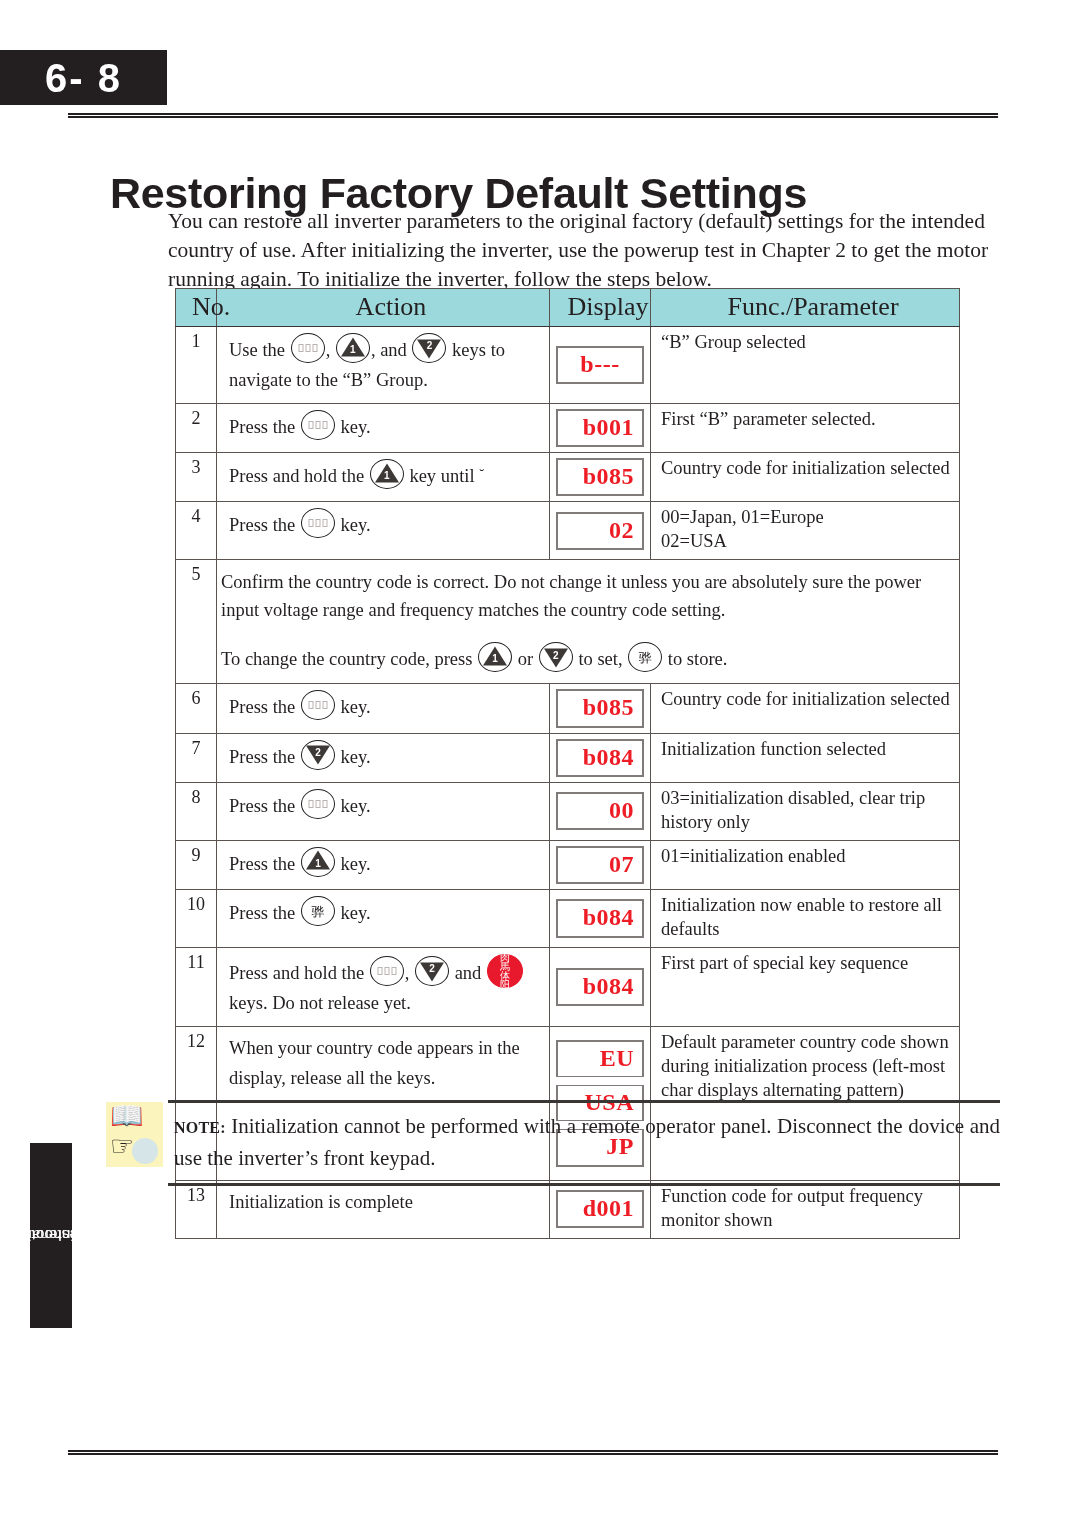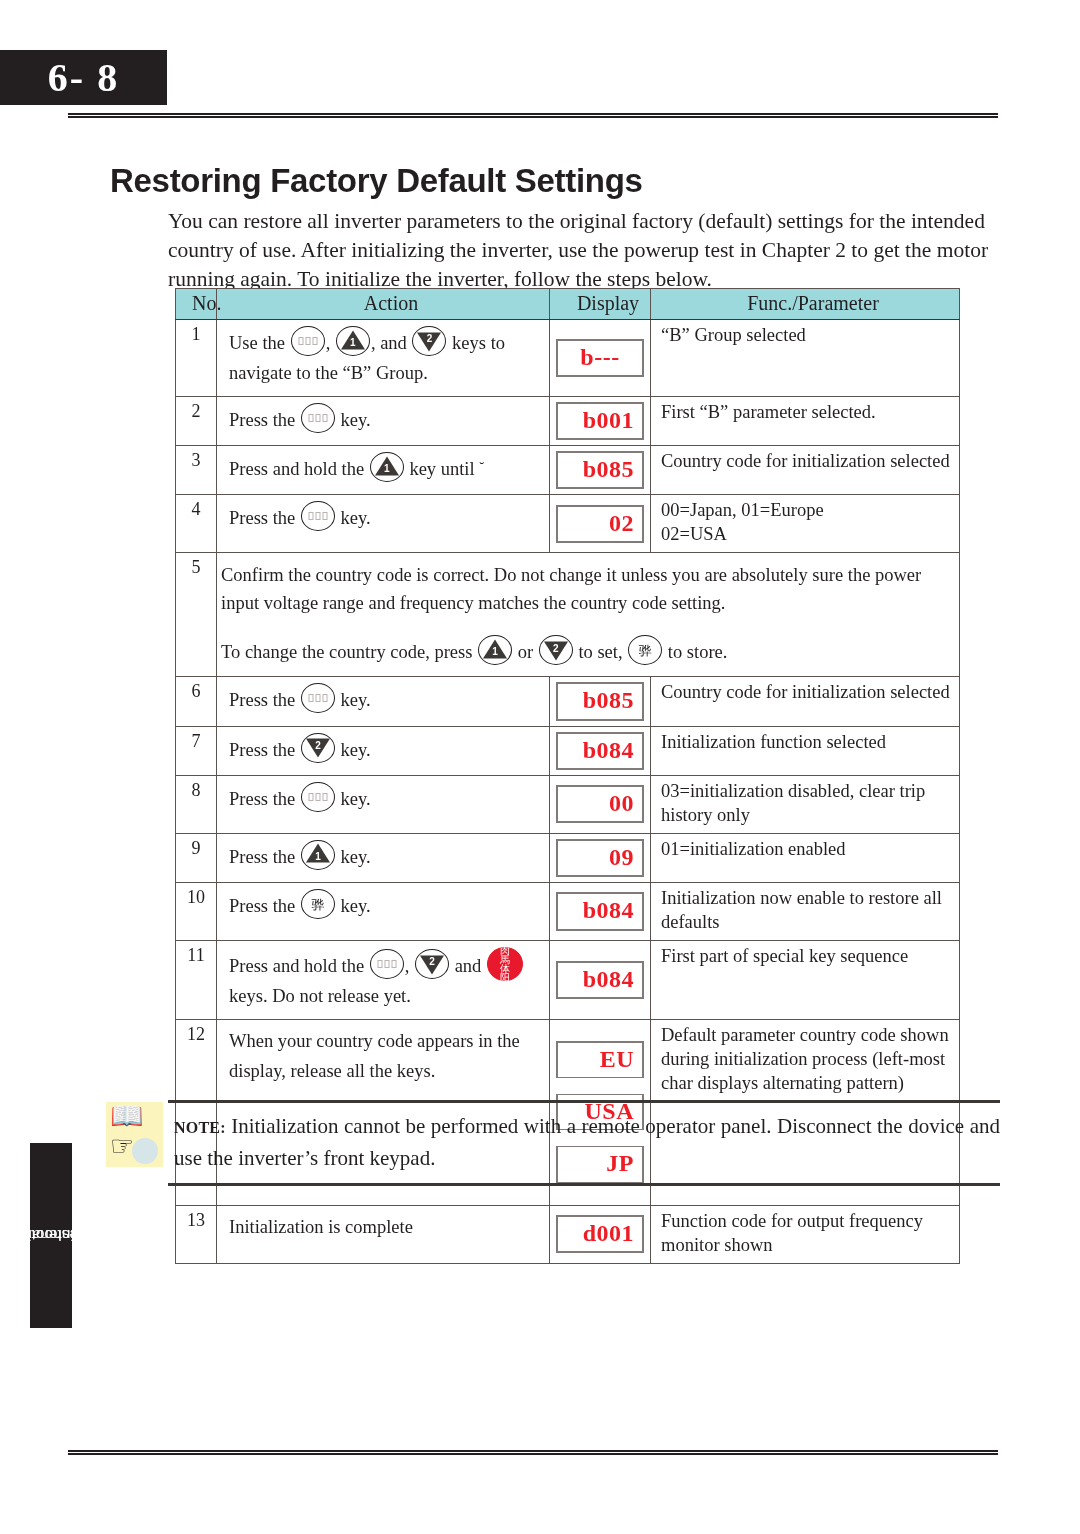--- a/index.html
+++ b/index.html
@@ -18,21 +18,21 @@
 
   
   .page-badge {
     position: absolute;
     left: 0px;
     top: 50px;
     width: 167px;
     height: 55px;
     background: #231f20;
     color: #ffffff;
-    font-family: Liberation Serif, serif;
+    font-family: Liberation Sans, sans-serif;
     font-weight: bold;
     font-size: 40px;
     letter-spacing: 2px;
     display: flex;
     align-items: center;
     justify-content: center;
     line-height: 1;
   }
 
   
@@ -69,21 +69,21 @@
     background: #ffffff;
   }
 
   
   .section-title {
     position: absolute;
     left: 110px;
     top: 140px;
     font-family: "Liberation Sans", sans-serif;
     font-weight: bold;
-    font-size: 33px;
+    font-size: 43px;
     letter-spacing: -0.3px;
     color: #231f20;
   }
   .intro {
     position: absolute;
     left: 168px;
     top: 185px;
     width: 832px;
     font-size: 21.5px;
     line-height: 29px;
@@ -108,21 +108,21 @@
   .proc-table th,
   .proc-table td {
     border: 1px solid #5a5350;
     padding: 0;
     vertical-align: top;
   }
   .proc-table thead th {
     background: #9cd9dc;
     text-align: center;
     font-weight: normal;
-    font-size: 20px;
+    font-size: 26px;
     padding: 3px 0 4px 16px;
     vertical-align: middle;
     border-bottom: 1.5px solid #3a3634;
   }
   .proc-table tbody td.no {
     text-align: center;
     padding-top: 4px;
     font-size: 18px;
   }
   .proc-table tbody td.act {
@@ -155,21 +155,21 @@
     font-size: 24px;
     line-height: 1.05;
     padding: 4px 8px 5px 8px;
     text-align: right;
     background: #ffffff;
     letter-spacing: 0.5px;
   }
   .led.center { text-align: center; }
   .led-stack .led {
     display: block;
-    margin: 16px auto;
+    margin: 8px auto;
     border-bottom-width: 1px;
     border-top-width: 1px;
   }
   .led-stack .led:first-child { border-top-width: 2px; }
   .led-stack .led:last-child  { border-bottom-width: 2px; }
 
   
   .key {
     display: inline-block;
     vertical-align: -7px;
@@ -472,21 +472,21 @@
           <div><span class="led">00</span></div>
         </td>
         <td class="func">
           <span style="display:block">03=initialization disabled, clear trip history only</span>
         </td>
       </tr>
       <tr>
         <td class="no">9</td>
         <td class="act">Press the <span class="key up"><span class="ring"></span><span class="tri-up"></span><span class="num">1</span></span> key.</td>
         <td class="disp">
-          <div><span class="led">09</span></div>
+          <div><span class="led">07</span></div>
         </td>
         <td class="func">
           <span style="display:block">01=initialization enabled</span>
         </td>
       </tr>
       <tr>
         <td class="no">10</td>
         <td class="act">Press the <span class="key str"><span class="ring"></span><span class="glyph">骅</span></span> key.</td>
         <td class="disp">
           <div><span class="led">b084</span></div>

